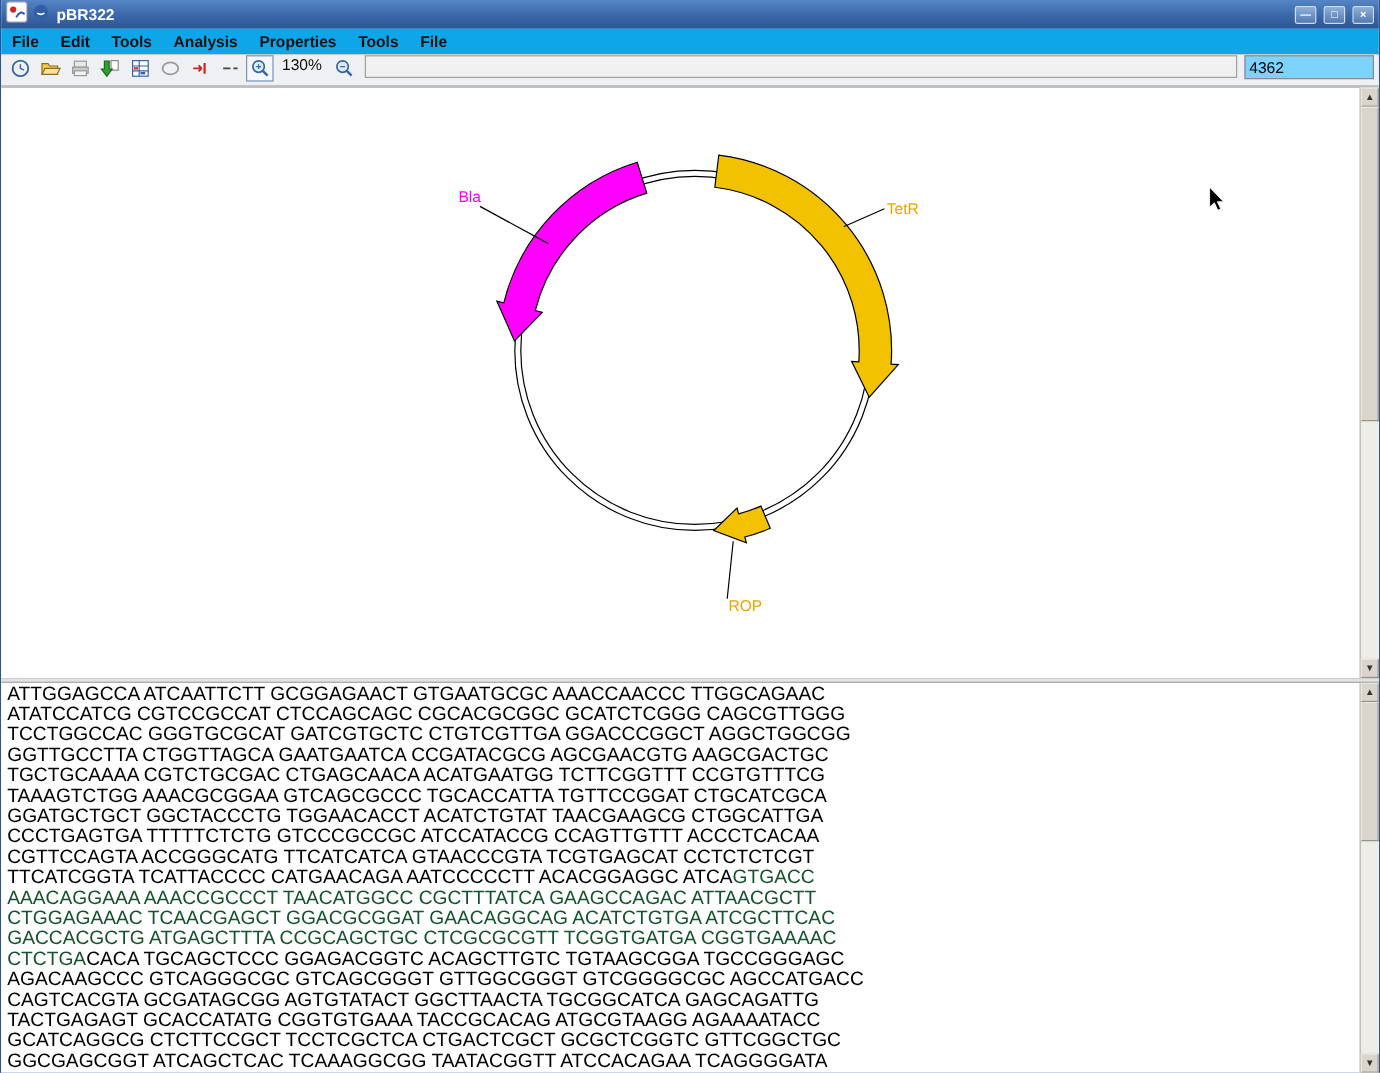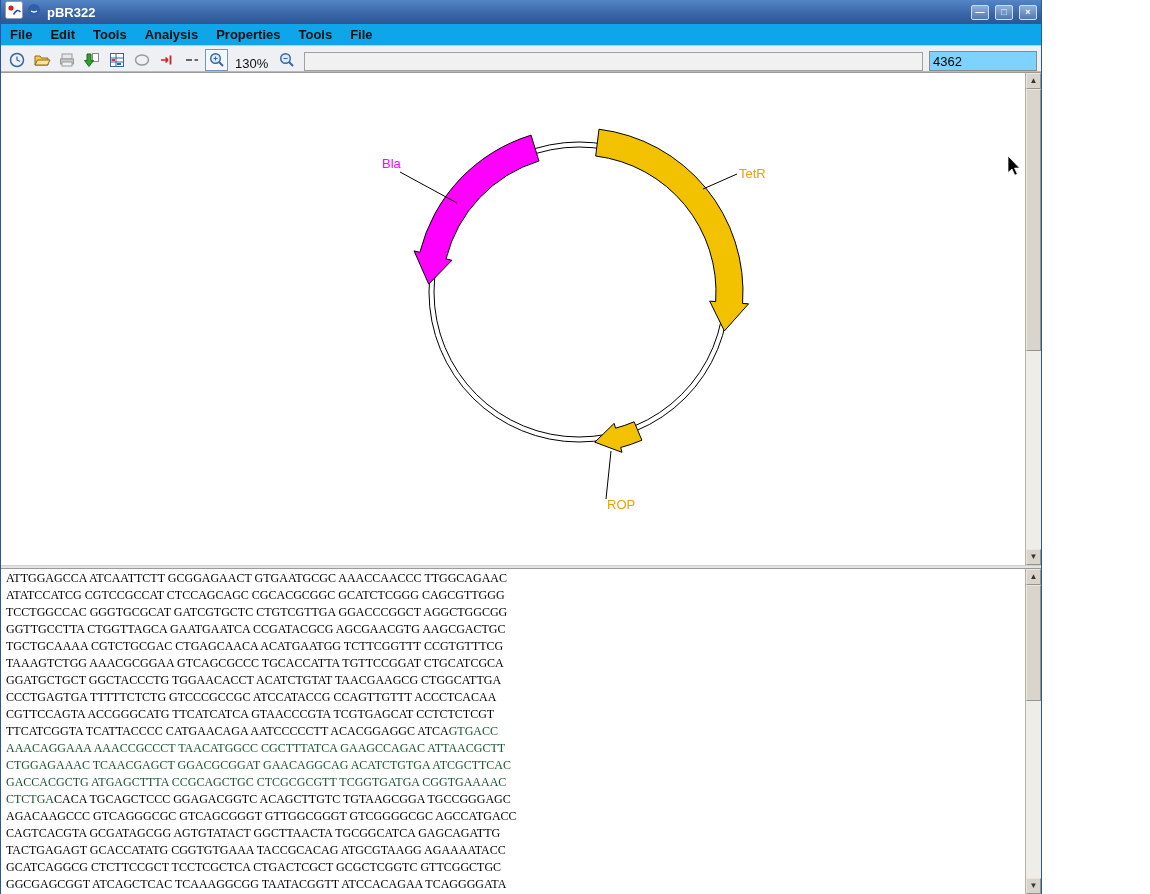--- a/index.html
+++ b/index.html
@@ -3,21 +3,21 @@
 <meta charset="utf-8">
 <style>
   * { box-sizing: border-box; }
   html,body { margin:0; padding:0; }
   body {
     width:1150px; height:894px; overflow:hidden;
     font-family:"Liberation Sans", sans-serif;
     background:#fff;
   }
   .window {
-    width:1042px; height:894px;
+    width:1150px; height:894px;
     display:flex; flex-direction:column;
     border-left:1px solid #2a5596; border-right:1px solid #2a5596; border-bottom:1px solid #2a5596;
   }
   
   .titlebar {
     height:24px; flex:0 0 24px;
     background:linear-gradient(180deg,#5585c5 0%,#3a67a8 55%,#2c5694 100%);
     display:flex; align-items:center; padding:0 4px; gap:4px;
   }
   .titlebar .title { color:#fff; font-weight:bold; font-size:13px; margin-left:2px; flex:1; }
@@ -32,21 +32,21 @@
   .menubar {
     height:22px; flex:0 0 22px; background:#0ea5e9;
     border-bottom:1px solid #c9c9c9;
     display:flex; align-items:center; font-weight:bold; font-size:13px; color:#111;
   }
   .menu-item { padding:2px 9px; }
   
   .toolbar {
     height:26px; flex:0 0 26px; background:#eef0f3;
     border-bottom:1px solid #b9b9b9;
-    display:flex; align-items:flex-end; padding:0 4px; gap:2px;
+    display:flex; align-items:flex-start; padding:0 4px; gap:2px;
   }
   .tool-btn {
     width:23px; height:22px; display:flex; align-items:center; justify-content:center;
     border:1px solid transparent;
   }
   .tool-btn.framed { border:1px solid #7a94b8; background:#f4f7fb; }
   .zoom-label { font-size:13px; padding:0 5px; color:#111; }
   .tool-field {
     flex:1; height:19px; margin:0 4px;
     background:#f1f1f1; border:1px solid #a0a0a0;
@@ -67,22 +67,22 @@
   
   .splitter { height:3px; flex:0 0 3px; background:#e3e3e3; border-top:1px solid #cfcfcf; }
   
   .seq-panel {
     position:relative; flex:0 0 326px; height:326px; background:#fff;
     border-top:1px solid #9a9a9a; overflow:hidden;
   }
   .seq-text {
     position:absolute; left:0; top:0; right:16px; bottom:0;
     padding:1px 0 0 5px;
-    font-family:Liberation Serif, serif;
-    font-size:12px; line-height:17px; white-space:pre; color:#000;
+    font-family:Liberation Sans, sans-serif;
+    font-size:16px; line-height:17px; white-space:pre; color:#000;
   }
   .seq-line { height:17px; }
   .seq-line .hl { color:#14532d; }
   
   .vscroll {
     position:absolute; right:0; top:0; bottom:0; width:16px;
     background:#efede8; border-left:1px solid #b5b2aa;
   }
   .sb-btn {
     position:absolute; left:0; width:15px; height:16px;

